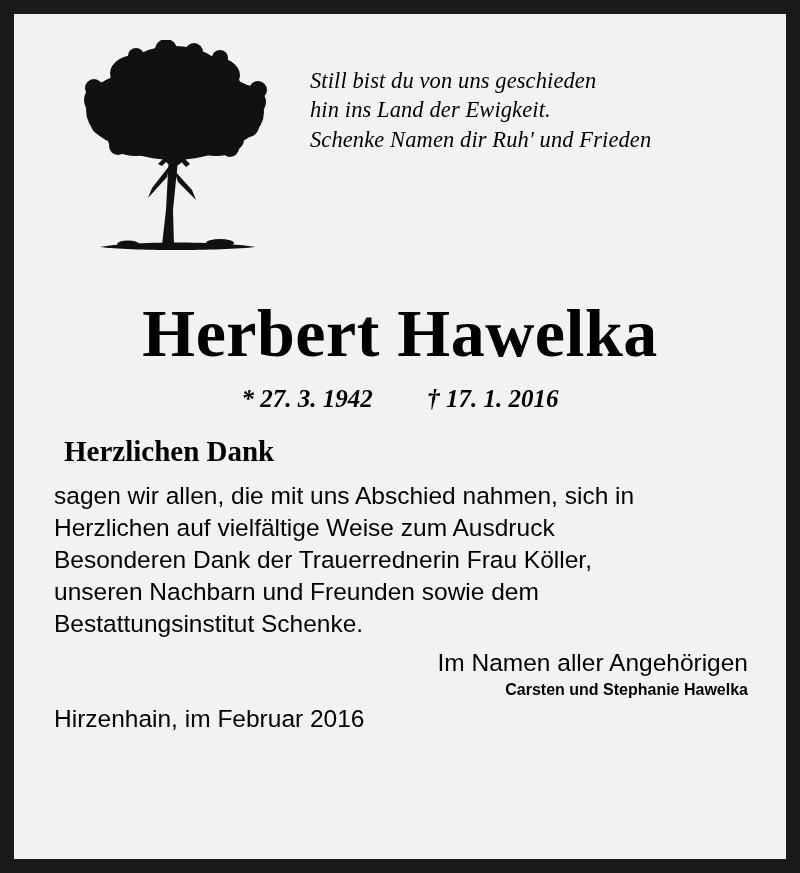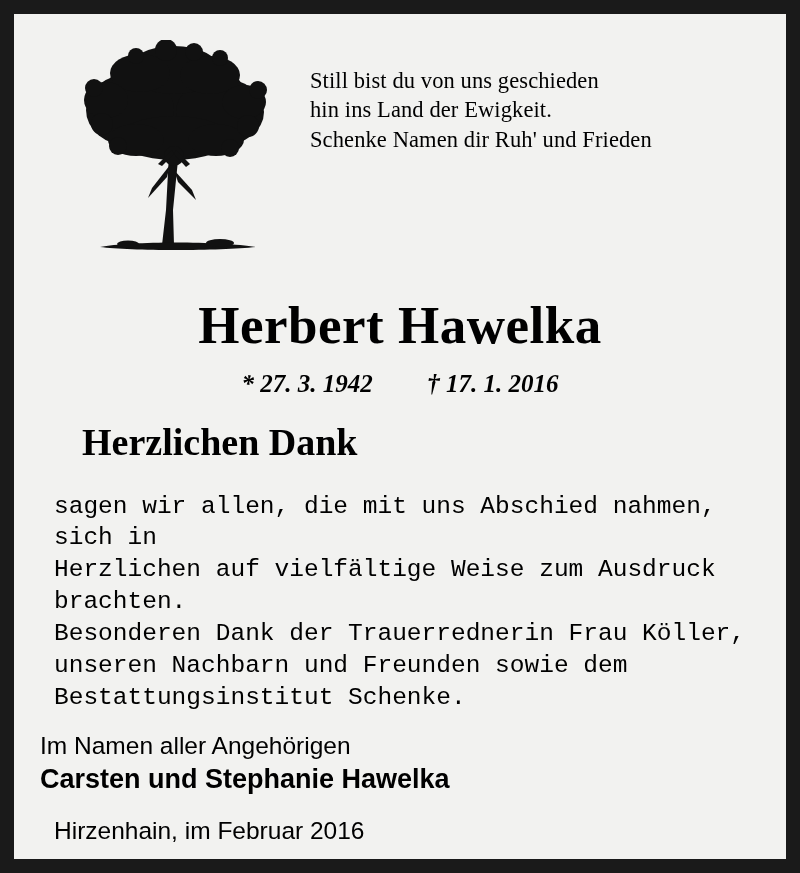--- a/index.html
+++ b/index.html
@@ -33,81 +33,82 @@
     width: 270px;
     flex: 0 0 270px;
     display: flex;
     justify-content: center;
     align-items: flex-start;
     padding-top: 8px;
   }
   .verse {
     flex: 1 1 auto;
     padding-top: 34px;
+    font-style: italic;
     font-size: 22.5px;
     line-height: 1.30;
     font-family: "Liberation Serif", serif;
     letter-spacing: 0.1px;
   }
   .verse div { white-space: nowrap; }
 
   .name {
     text-align: center;
-    font-size: 53px;
+    font-size: 68px;
     font-weight: bold;
     letter-spacing: 0.5px;
     margin-top: 16px;
     line-height: 1.05;
     font-family: "Liberation Serif", serif;
   }
   .dates {
     text-align: center;
     font-size: 25px;
     font-weight: bold;
     margin-top: 16px;
     font-family: "Liberation Serif", serif;
     font-style: italic;
   }
   .dates .gap { display: inline-block; width: 42px; }
 
   .thanks-head {
-    font-size: 38px;
+    font-size: 29px;
     font-weight: bold;
     margin-top: 22px;
-    margin-left: 42px;
+    margin-left: 24px;
     font-family: "Liberation Serif", serif;
   }
   .body-text {
     font-size: 24.5px;
     line-height: 1.30;
-    margin-top: 27px;
+    margin-top: 12px;
     margin-left: 14px;
     margin-right: 6px;
-    font-family: Liberation Mono, monospace;
+    font-family: Liberation Sans, sans-serif;
   }
   .body-text p { margin: 0; }
   .body-text p + p { margin-top: 0; }
 
   .closing {
-    margin-top: 18px;
-    text-align: left;
+    margin-top: 9px;
+    text-align: right;
     padding-right: 12px;
   }
   .closing .line1 {
     font-size: 24.5px;
     font-family: "Liberation Sans", sans-serif;
   }
   .closing .line2 {
-    font-size: 27px;
+    font-size: 16px;
     font-weight: bold;
     margin-top: 4px;
     font-family: "Liberation Sans", sans-serif;
   }
   .place {
-    margin-top: 22px;
+    margin-top: 6px;
     margin-left: 14px;
     font-size: 24.5px;
     font-family: "Liberation Sans", sans-serif;
   }
   svg.tree { display: block; }
 </style>
 </head>
 <body>
 
 <div class="notice">
@@ -170,21 +171,20 @@
     <span>* 27. 3. 1942</span>
     <span class="gap"></span>
     <span>† 17. 1. 2016</span>
   </div>
 
   <div class="thanks-head">Herzlichen Dank</div>
 
   <div class="body-text">
     <p>sagen wir allen, die mit uns Abschied nahmen, sich in</p>
     <p>Herzlichen auf vielfältige Weise zum Ausdruck</p>
-    <p>brachten.</p>
     <p>Besonderen Dank der Trauerrednerin Frau Köller,</p>
     <p>unseren Nachbarn und Freunden sowie dem</p>
     <p>Bestattungsinstitut Schenke.</p>
   </div>
 
   <div class="closing">
     <div class="line1">Im Namen aller Angehörigen</div>
     <div class="line2">Carsten und Stephanie Hawelka</div>
   </div>
 

